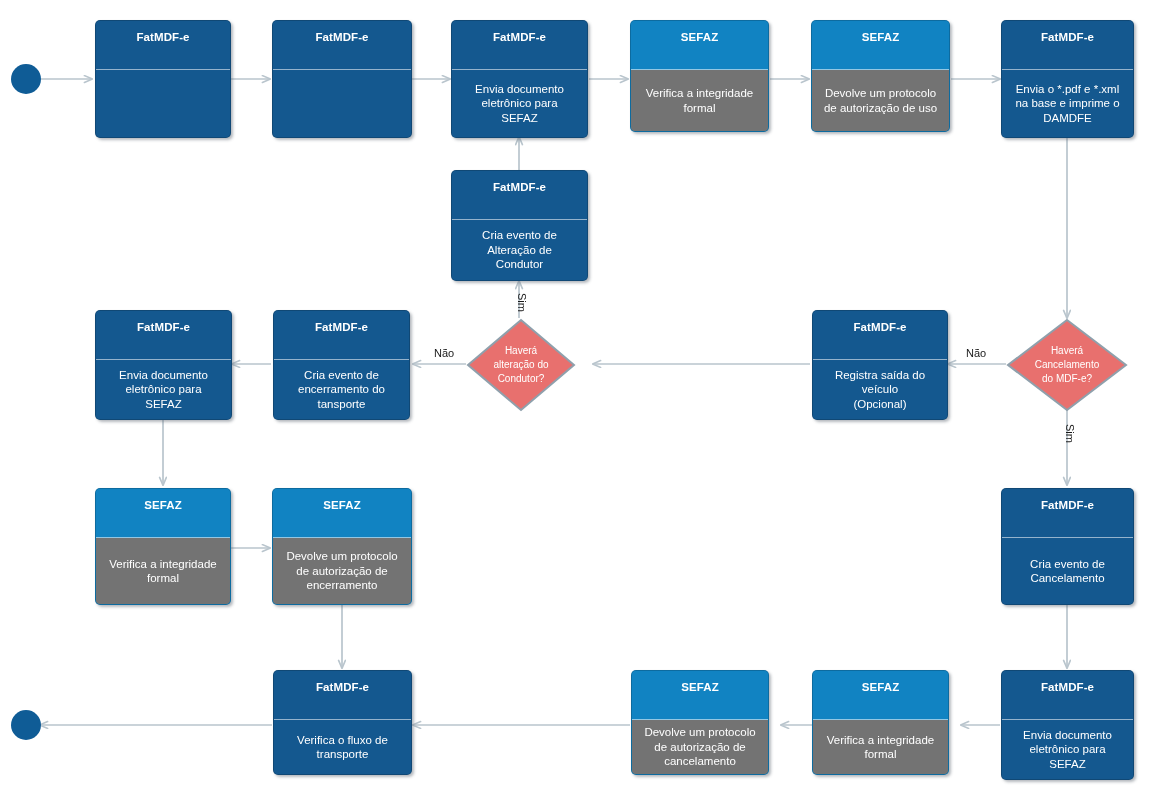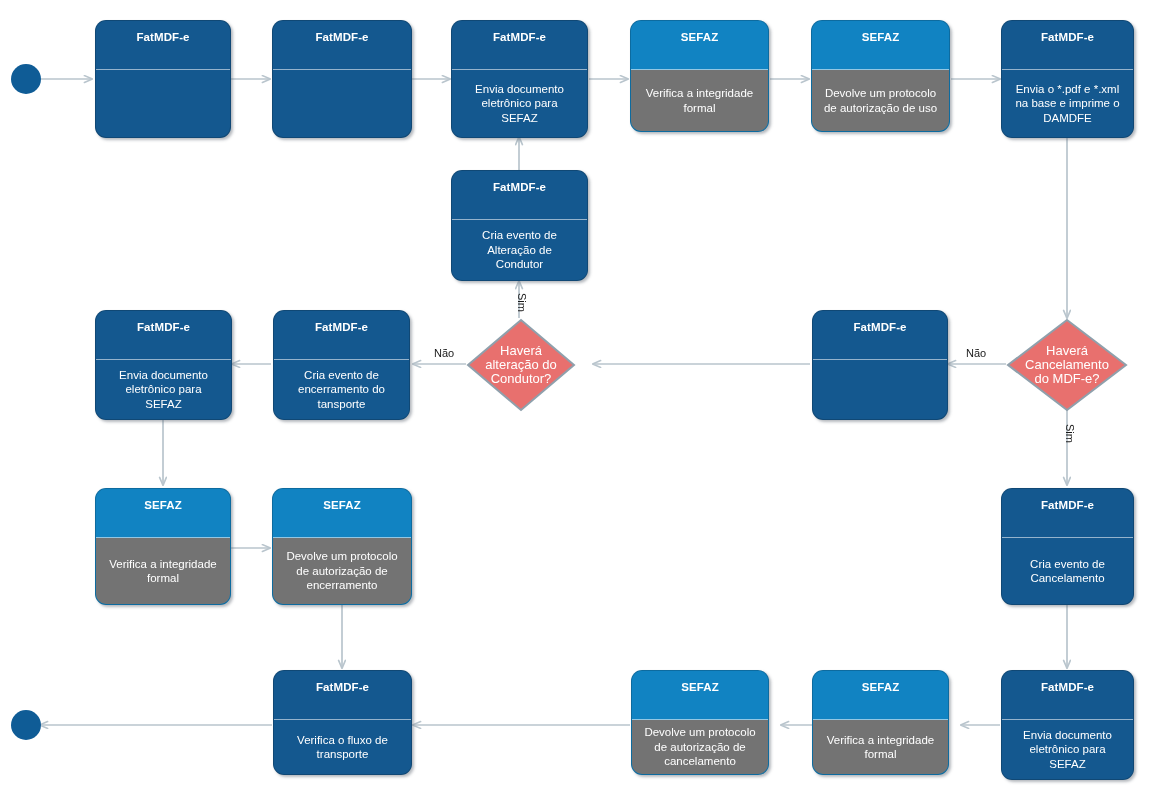--- a/index.html
+++ b/index.html
@@ -18,21 +18,21 @@
   #wires{
     position:absolute;
     left:0;top:0;
     width:1163px;height:803px;
     pointer-events:none;
   }
   
   .node{
     position:absolute;
     box-sizing:border-box;
-    border-radius:11px;
+    border-radius:5px;
     border:1px solid rgba(0,0,0,0.18);
     box-shadow:2px 2px 3px rgba(90,100,110,0.45);
     overflow:hidden;
     display:flex;
     flex-direction:column;
   }
   .node .hdr{
     flex:0 0 auto;
     color:#ffffff;
     font-size:11.5px;
@@ -80,21 +80,21 @@
   }
   .diamond .shape{
     position:absolute;
     left:0;top:0;
     width:100%;height:100%;
   }
   .diamond .dtext{
     position:relative;
     z-index:2;
     color:#ffffff;
-    font-size:13px;
+    font-size:10px;
     line-height:14px;
     text-align:center;
     white-space:pre-line;
     width:100%;
     padding:0 4px;
     box-sizing:border-box;
   }
 
   
   .dot{
@@ -218,20 +218,23 @@
     <div class="hdr">FatMDF-e</div>
     <div class="rule"></div>
     <div class="body">Cria evento de
 Alteração de
 Condutor</div>
   </div>
 
   <div class="node dark" style="left:812px;top:310px;width:136px;height:110px;">
     <div class="hdr">FatMDF-e</div>
     <div class="rule"></div>
+    <div class="body">Registra saída do
+veículo
+(Opcional)</div>
   </div>
 
   <div class="node dark" style="left:273px;top:310px;width:137px;height:110px;">
     <div class="hdr">FatMDF-e</div>
     <div class="rule"></div>
     <div class="body">Cria evento de
 encerramento do
 tansporte</div>
   </div>
 

